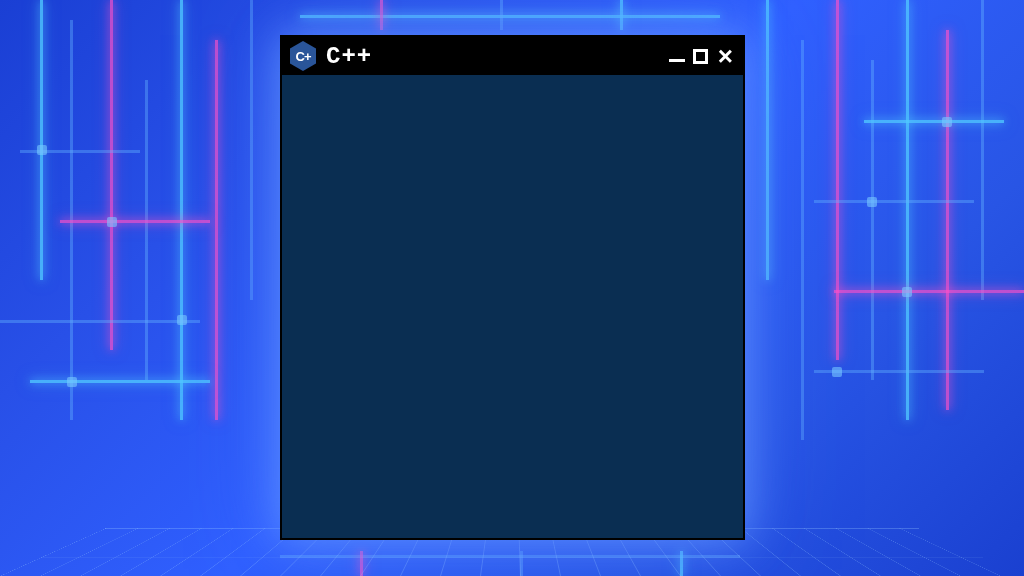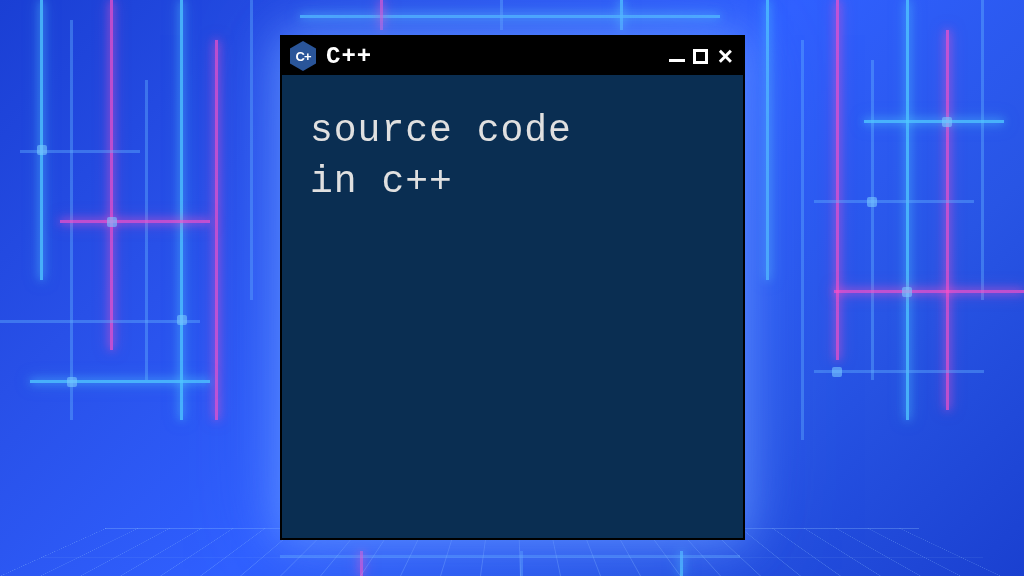--- a/index.html
+++ b/index.html
@@ -233,17 +233,13 @@
         </div>
       </div>
       <span class="title-text">C++</span>
     </div>
     <div class="window-controls">
       <div class="ctrl ctrl-min"></div>
       <div class="ctrl ctrl-max"></div>
       <div class="ctrl ctrl-close">×</div>
     </div>
   </div>
-  <div class="content">
-    <div>source code</div>
-    <div>in c++</div>
-  </div>
 </div>
 
 </body></html>

